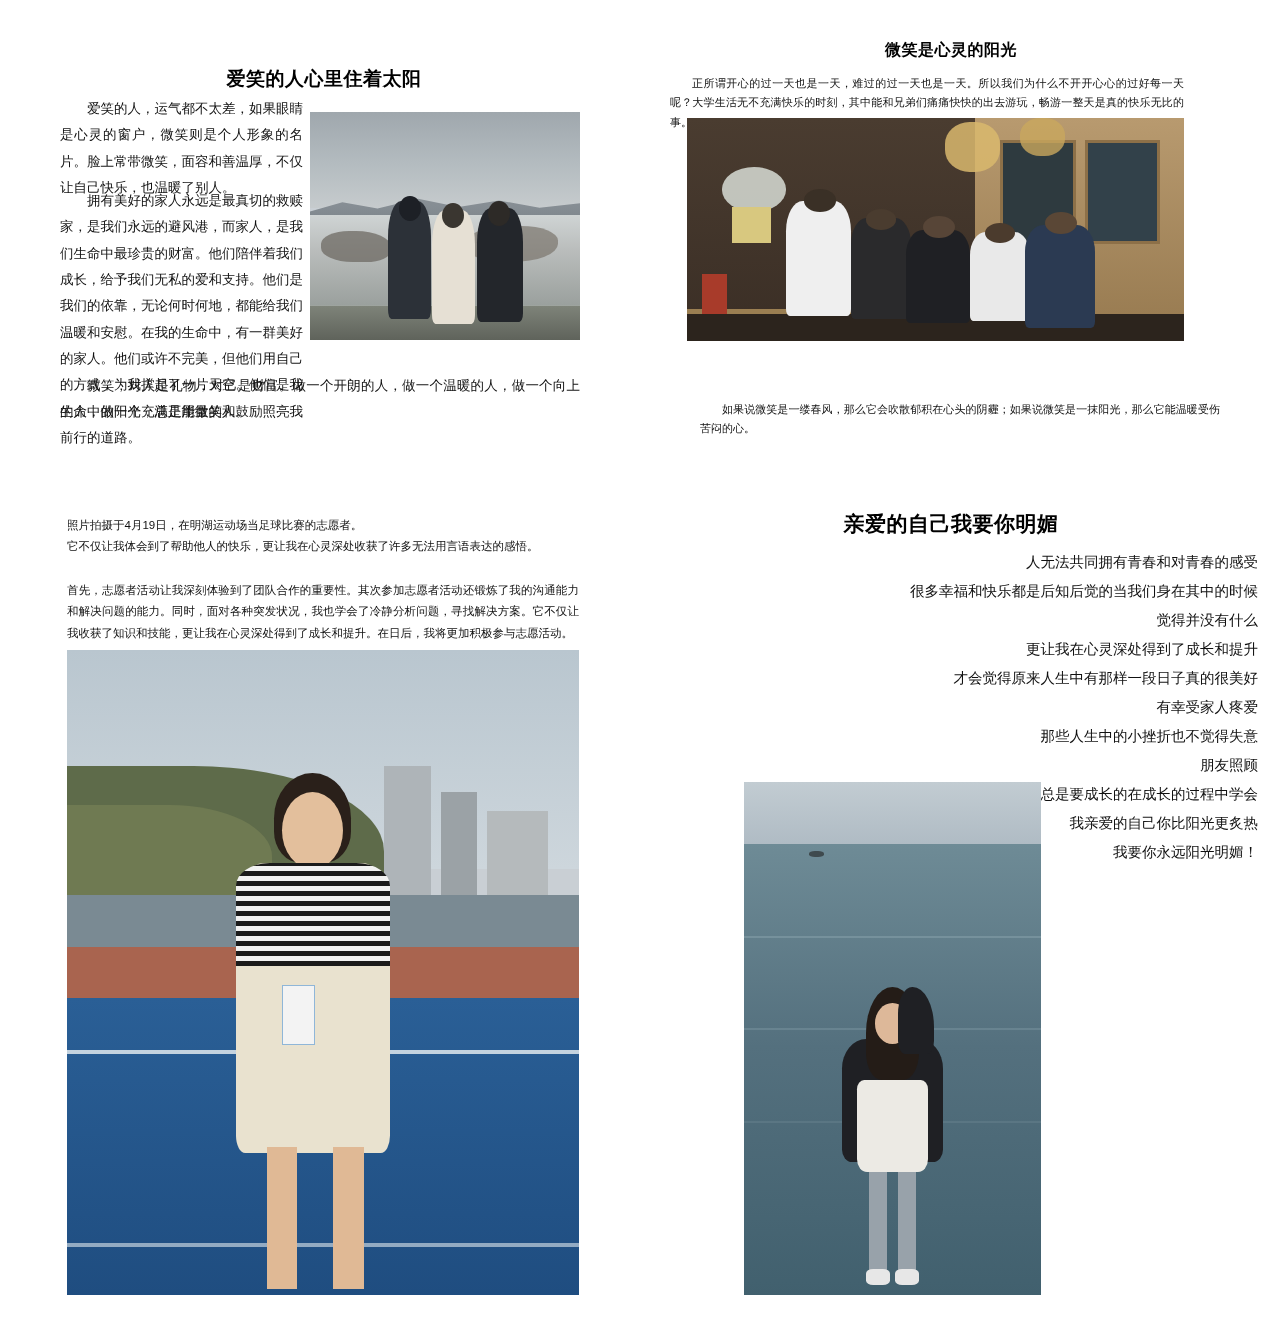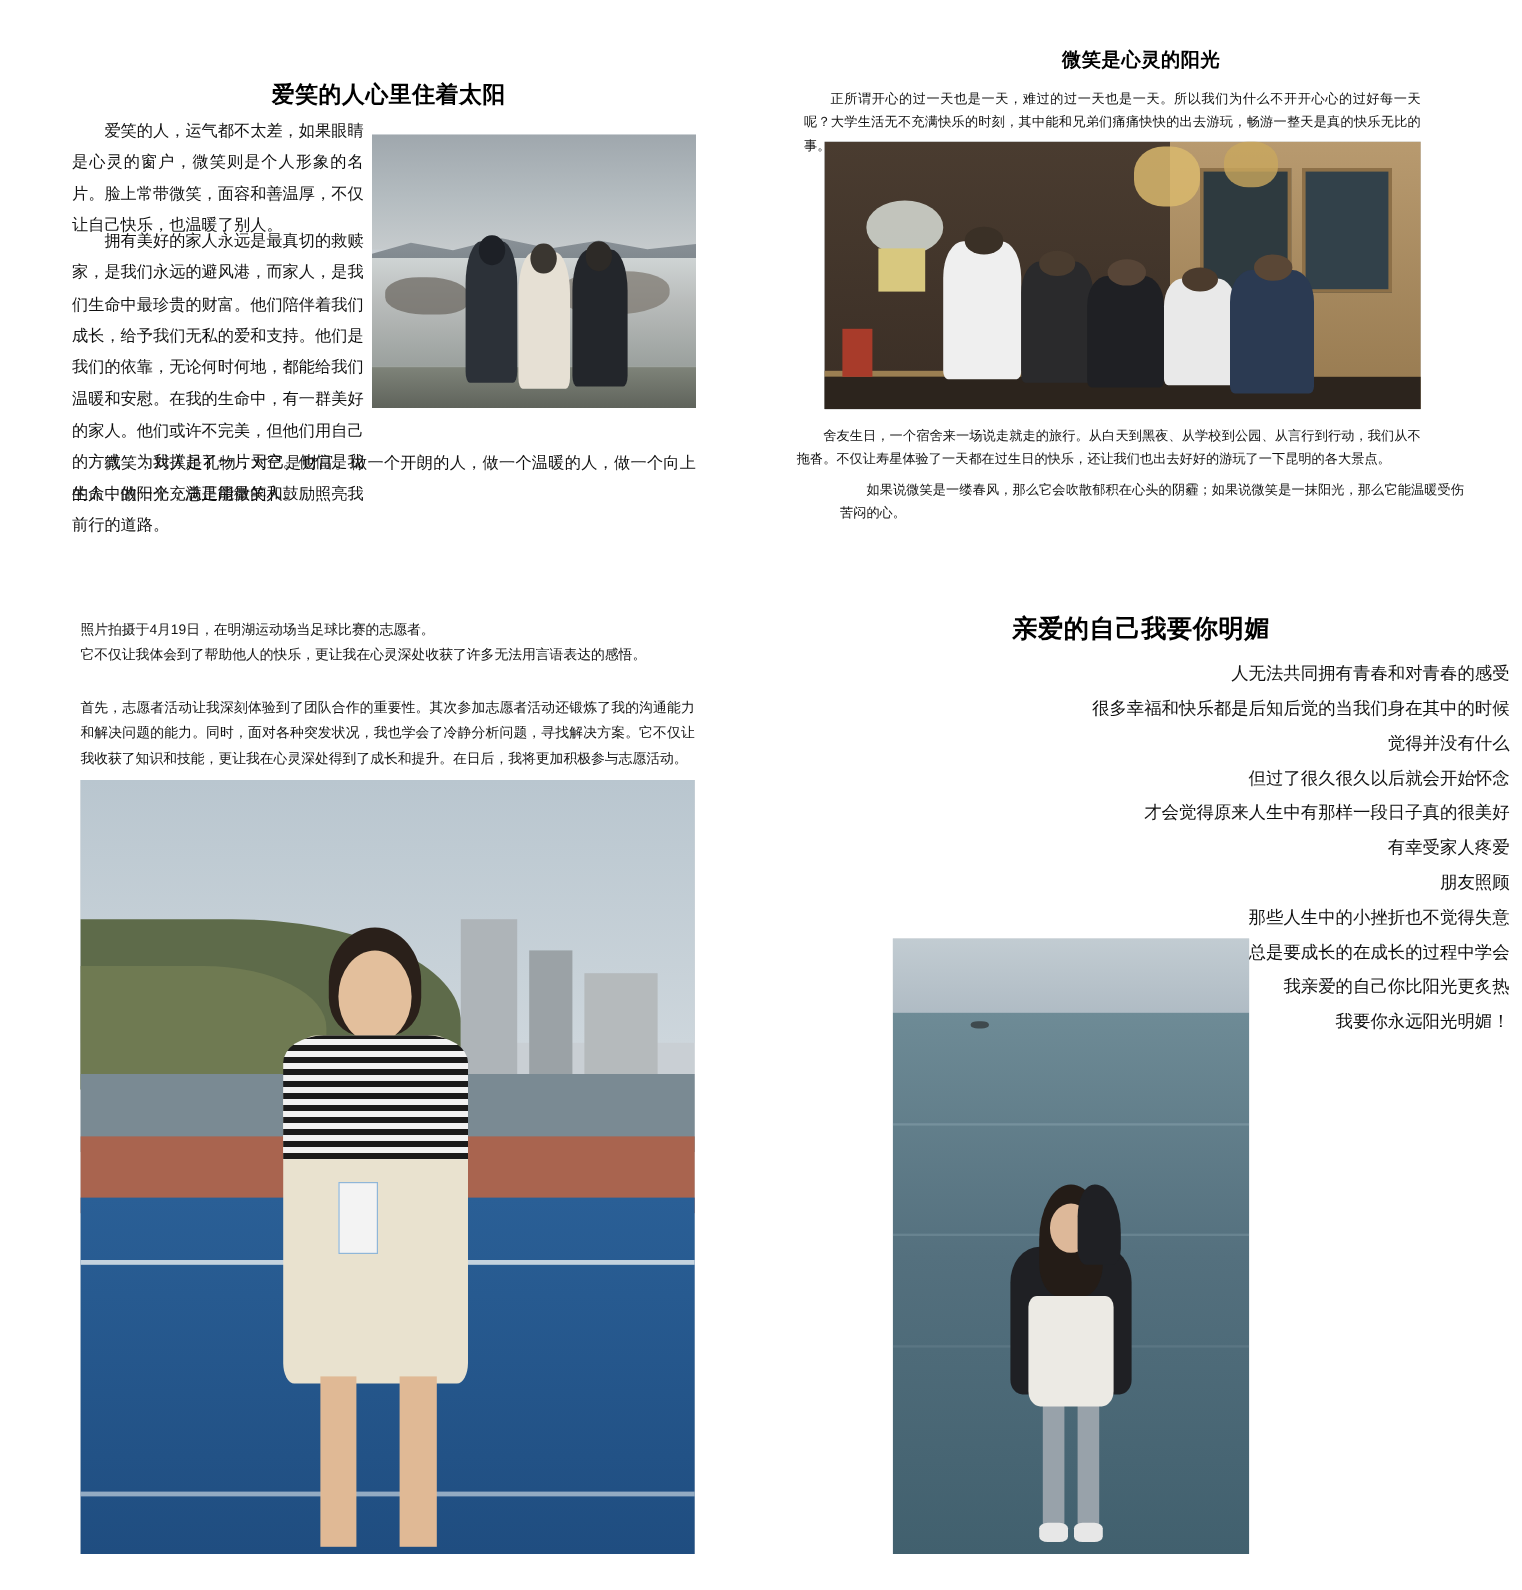--- a/index.html
+++ b/index.html
@@ -237,21 +237,20 @@
     <div class="lay f2"></div>
       <div class="lay f2h"></div>
     <div class="lay f3"></div>
       <div class="lay f3h"></div>
     <div class="lay f4"></div>
       <div class="lay f4h"></div>
     <div class="lay f5"></div>
       <div class="lay f5h"></div>
   </div>
 
-  <div class="para-tiny" style="position:absolute; left:30px; top:355px; width:520px; text-indent:2em;">舍友生日，一个宿舍来一场说走就走的旅行。从白天到黑夜、从学校到公园、从言行到行动，我们从不拖沓。不仅让寿星体验了一天都在过生日的快乐，还让我们也出去好好的游玩了一下昆明的各大景点。</div>
 
   <div class="para-tiny" style="position:absolute; left:30px; top:400px; width:520px; text-indent:2em;margin-left:36px;">如果说微笑是一缕春风，那么它会吹散郁积在心头的阴霾；如果说微笑是一抹阳光，那么它能温暖受伤苦闷的心。</div>
 </div>
 
 <div class="quad q-bl">
 
   <div class="para-sm" style="position:absolute; left:67px; top:45px; width:512px;">照片拍摄于4月19日，在明湖运动场当足球比赛的志愿者。</div>
 
   <div class="para-sm" style="position:absolute; left:67px; top:66px; width:512px;">它不仅让我体会到了帮助他人的快乐，更让我在心灵深处收获了许多无法用言语表达的感悟。</div>
 
@@ -280,25 +279,25 @@
 </div>
 
 <div class="quad q-br">
 
   <div class="title-cn t4" style="position:absolute; left:20px; top:40px; width:594px;">亲爱的自己我要你明媚</div>
 
   <div class="poem" style="position:absolute; left:10px; top:78px; width:614px;">
     <div>人无法共同拥有青春和对青春的感受</div>
     <div>很多幸福和快乐都是后知后觉的当我们身在其中的时候</div>
     <div>觉得并没有什么</div>
-    <div>但过了很久很久以后就会开始怀念</div>
+    <div>更让我在心灵深处得到了成长和提升</div>
     <div>才会觉得原来人生中有那样一段日子真的很美好</div>
     <div>有幸受家人疼爱</div>
+    <div>那些人生中的小挫折也不觉得失意</div>
     <div>朋友照顾</div>
-    <div>那些人生中的小挫折也不觉得失意</div>
     <div>人总是要成长的在成长的过程中学会</div>
     <div>我亲爱的自己你比阳光更炙热</div>
     <div>我要你永远阳光明媚！</div>
   </div>
 
   <div class="photo ph4" style="position:absolute; left:110px; top:312px; width:297px; height:513px;">
     <div class="lay sky"></div>
     <div class="lay water"></div>
     <div class="lay wave1"></div>
     <div class="lay wave2"></div>

